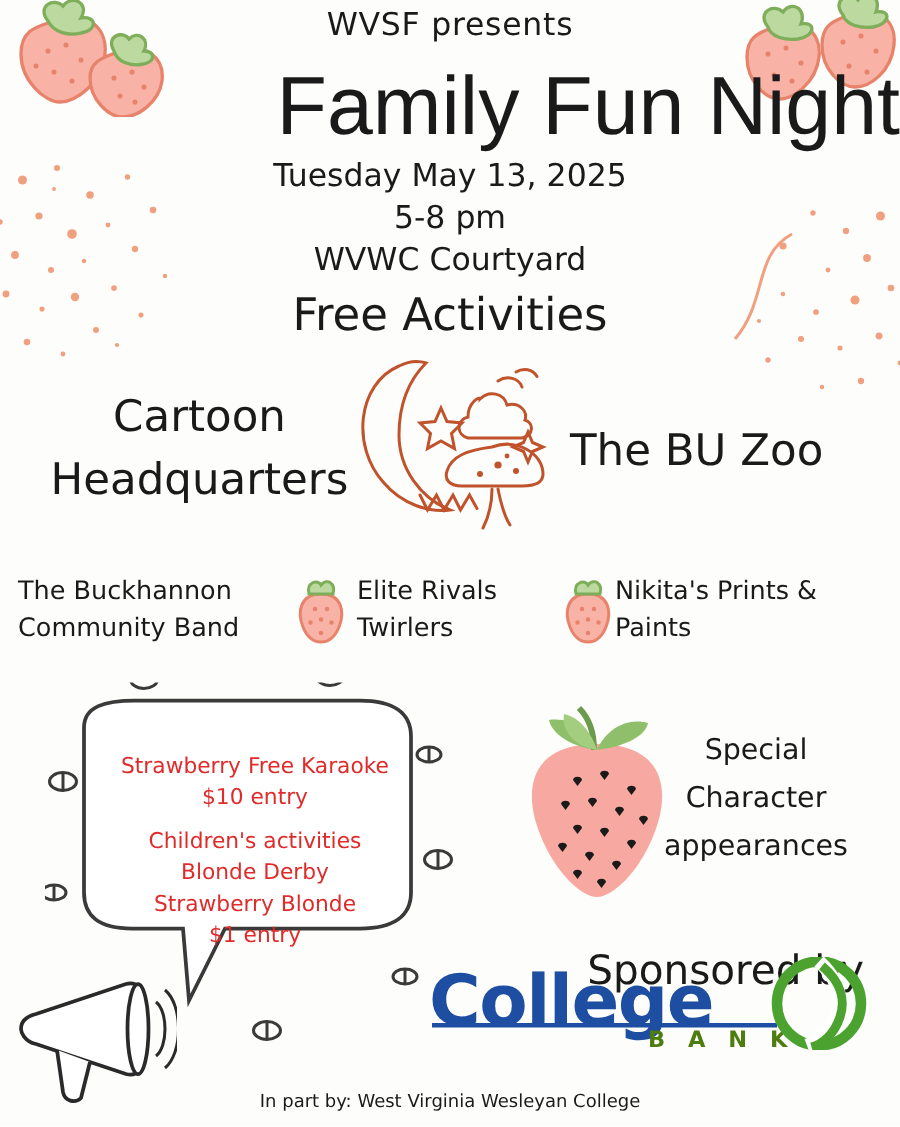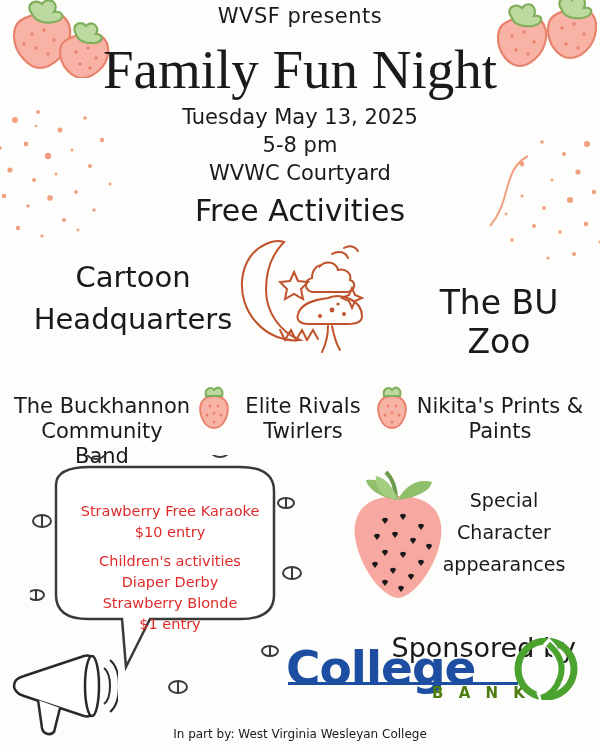--- a/index.html
+++ b/index.html
@@ -48,25 +48,25 @@
     font-size: 21px;
     letter-spacing: .5px;
     font-family: "DejaVu Sans", sans-serif;
   }
 
   .title {
     position: absolute;
     top: 38px;
     left: 0;
     width: 100%;
-    text-align: center;
+    text-align: right;
     font-size: 55px;
     font-weight: 400;
     letter-spacing: 0px;
-    font-family: Liberation Serif, serif;
+    font-family: Liberation Sans, sans-serif;
   }
 
   .when {
     position: absolute;
     top: 103px;
     left: 0;
     width: 100%;
     text-align: center;
     font-size: 21px;
     line-height: 28px;
@@ -87,47 +87,45 @@
     left: 28px;
     width: 210px;
     text-align: center;
     font-size: 29px;
     line-height: 42px;
   }
 
   .bu-zoo {
     position: absolute;
     top: 283px;
-    right: 6px;
+    right: 30px;
     width: 190px;
-    text-align: center;
-    font-size: 33px;
+    text-align: left;
+    font-size: 29px;
   }
 
   
   .moon-art {
     position: absolute;
     top: 236px;
     left: 228px;
   }
 
   
   .acts-row {
     position: absolute;
     top: 382px;
     left: 0;
     width: 100%;
     height: 70px;
   }
   .act {
     position: absolute;
-    text-align: center;
-    font-size: 21px;
+    font-size: 17px;
     line-height: 25px;
-    margin-top: 12px;
   }
   .act-1 { left: 12px;  width: 180px; }
   .act-2 { left: 238px; width: 130px; }
   .act-3 { left: 410px; width: 180px; }
 
   .mini-berry {
     position: absolute;
   }
   .mini-berry-1 { left: 194px; top: 382px; }
   .mini-berry-2 { left: 372px; top: 382px; }
@@ -442,21 +440,21 @@
         <ellipse cx="110" cy="-6" rx="8" ry="5"></ellipse>
         <ellipse cx="240" cy="196" rx="8" ry="5"></ellipse>
           <path d="M240 191 v10"></path>
       </g>
     </svg>
     <div class="bubble-text">
       <span>Strawberry Free Karaoke</span><br>
       <span>$10 entry</span>
       <span class="gap"></span>
       <span>Children's activities</span><br>
-      <span>Diaper Derby</span><br>
+      <span>Blonde Derby</span><br>
       <span>Strawberry Blonde</span><br>
       <span>$1 entry</span>
     </div>
   </div>
 
   <div class="big-berry">
     <svg width="120" height="140" viewBox="0 0 120 140">
       <path d="M60 26 C104 26 110 56 98 86 C88 112 70 128 60 128 C50 128 32 112 22 86 C10 56 16 26 60 26 Z" fill="#f7a8a0"></path>
       <path d="M58 30 C58 20 56 10 48 2" stroke="#6d9b4e" stroke-width="4" fill="none"></path>
       <path d="M60 30 C44 28 30 20 28 10 C42 8 56 16 60 30 Z" fill="#8fbf6a"></path>

